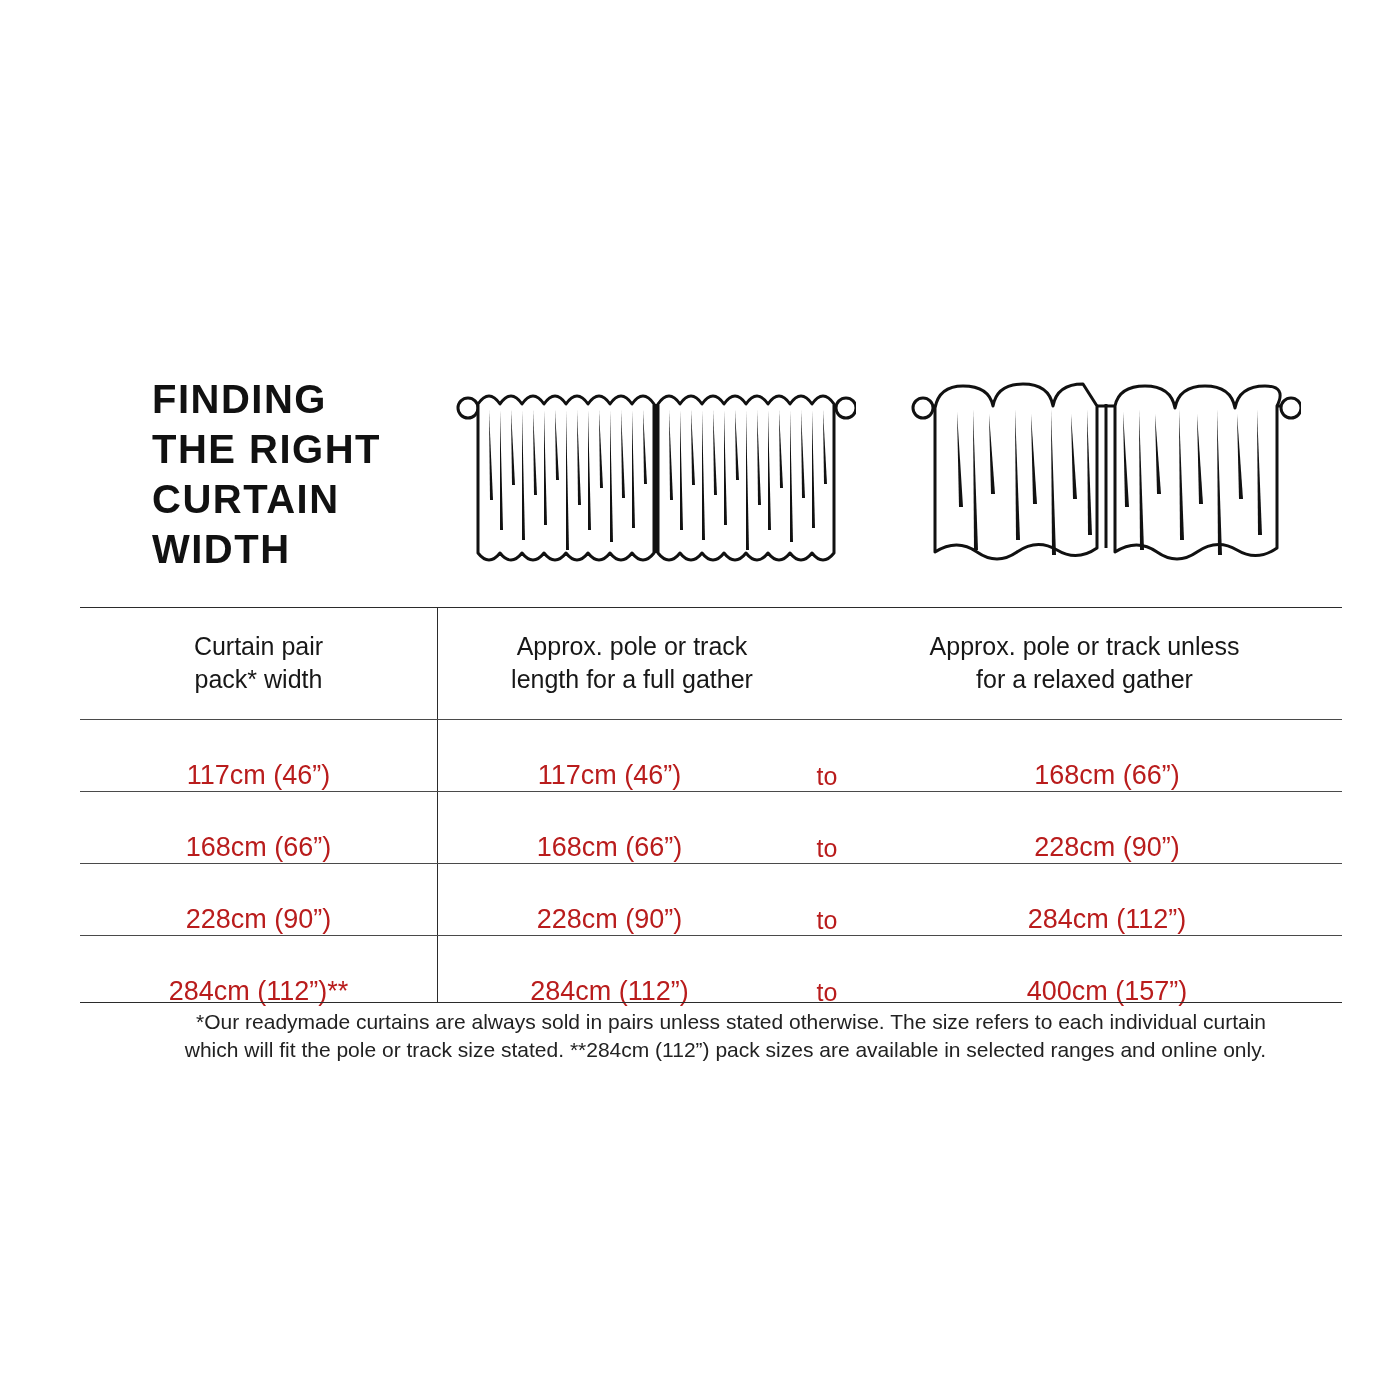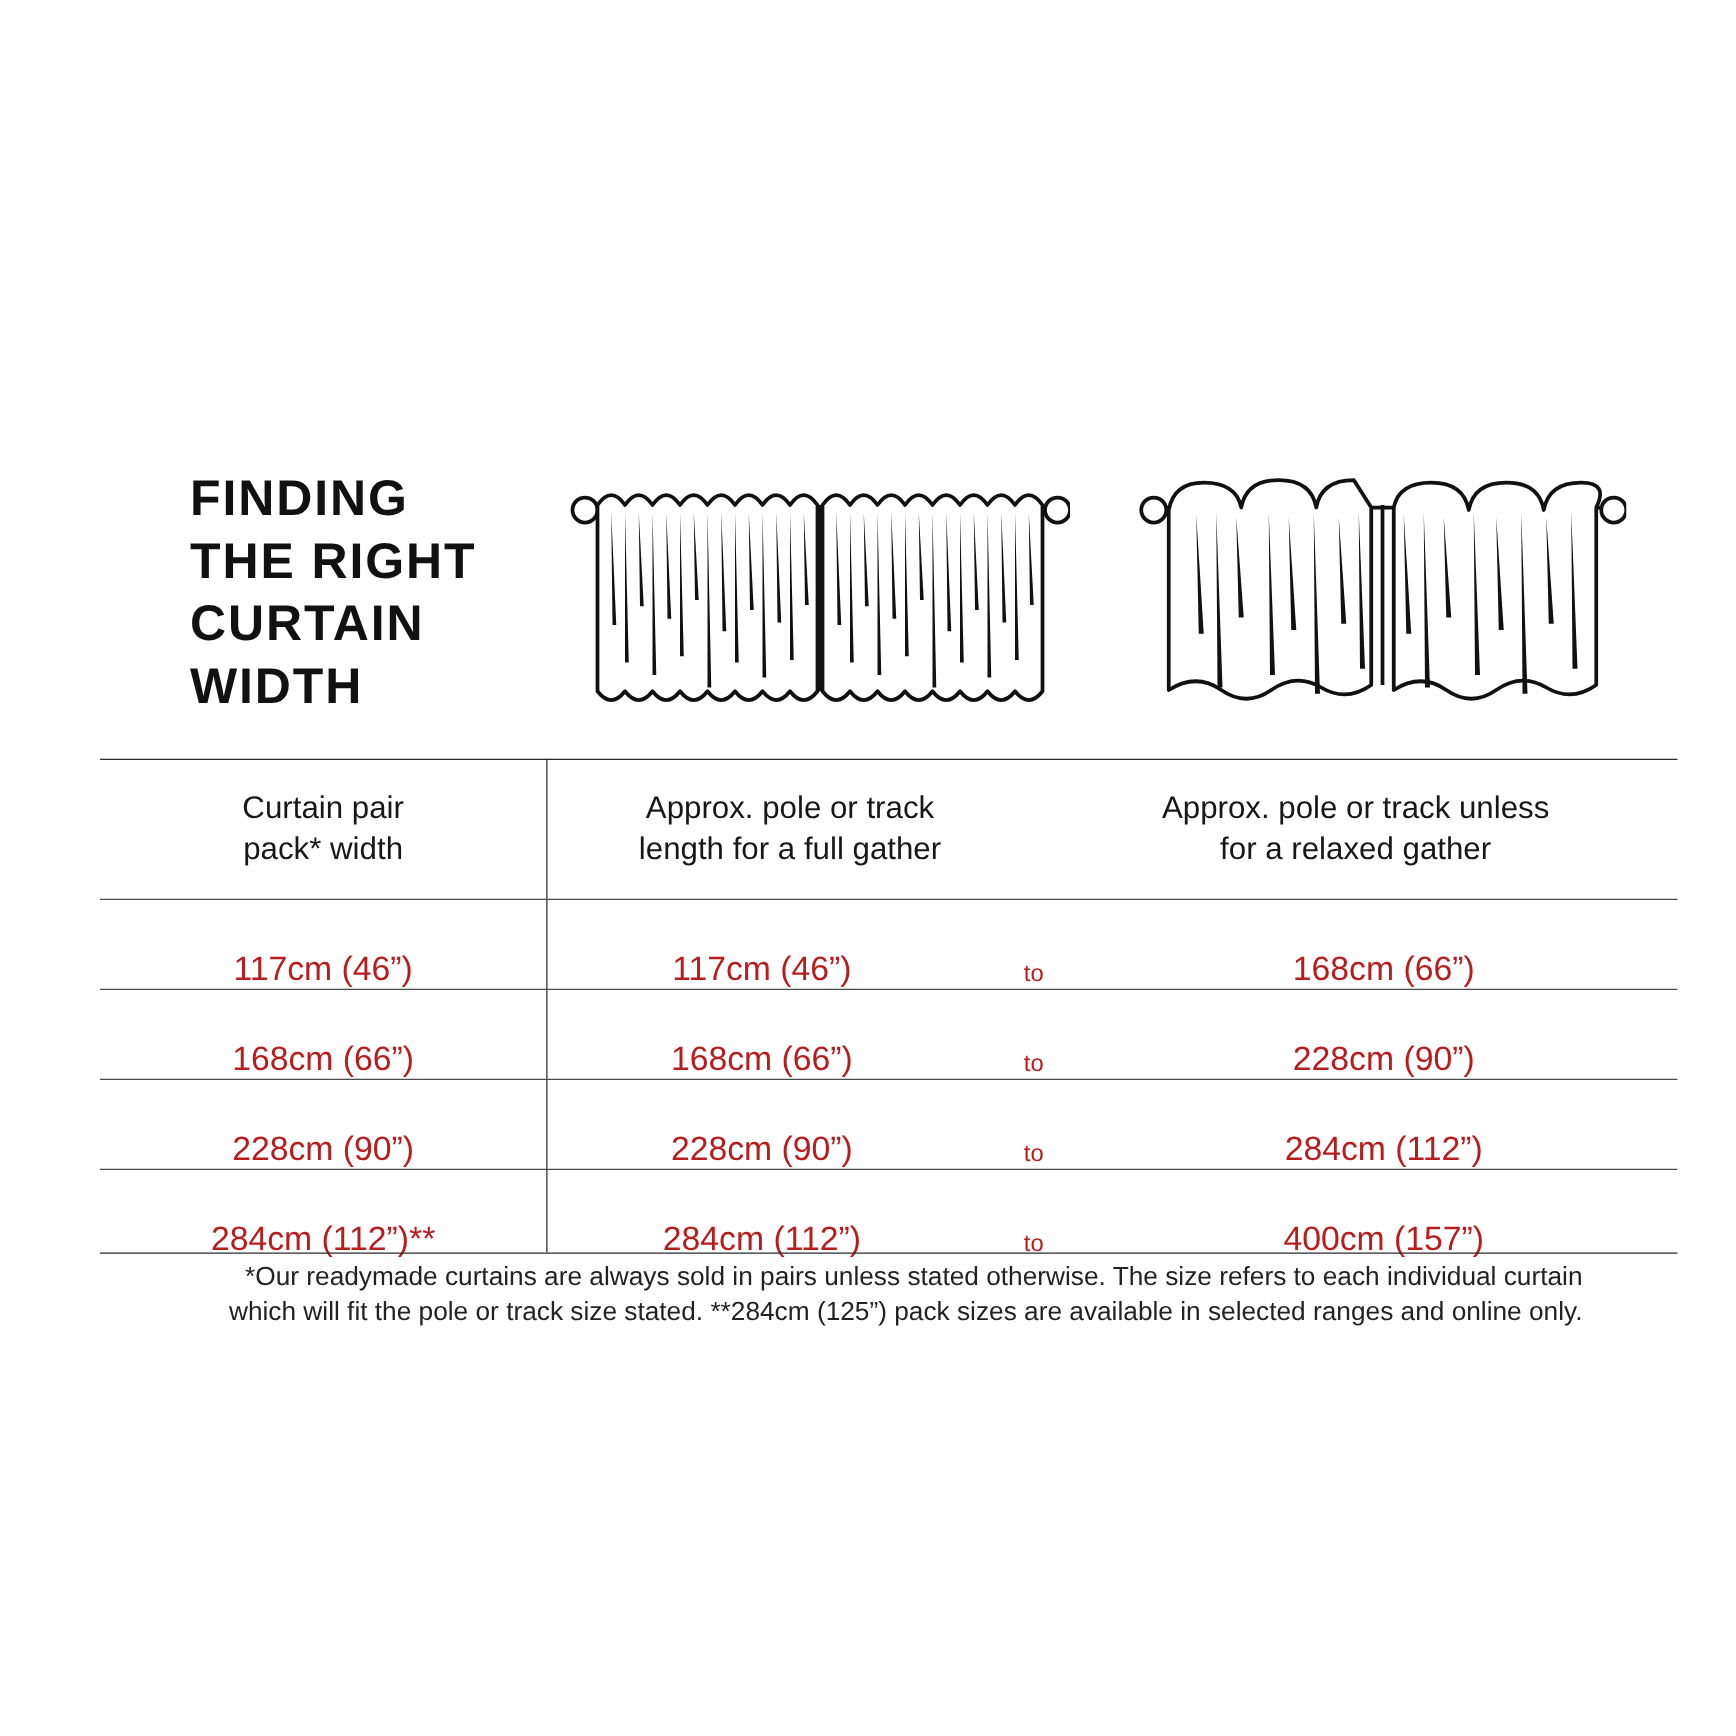--- a/index.html
+++ b/index.html
@@ -102,21 +102,21 @@
     width: 1262px;
     height: 71px;
     display: flex;
     align-items: flex-end;
     font-size: 27px;
     color: #b91c1c;
   }
   .cell { box-sizing: border-box; text-align: center; }
   .c-pack { width: 357px; }
   .c-full { width: 345px; }
-  .c-to   { width: 90px; font-size: 19px; }
+  .c-to   { width: 90px; font-size: 25px; }
   .c-rel  { width: 470px; }
 
   
   .footnote {
     position: absolute;
     left: 140px;
     top: 1008px;
     width: 1110px;
     text-align: right;
     font-size: 21px;
@@ -276,16 +276,16 @@
       <div class="cell c-full">284cm (112”)</div>
       <div class="cell c-to">to</div>
       <div class="cell c-rel">400cm (157”)</div>
     </div>
 
     <div class="rule" style="top:395px;"></div>
   </div>
 
   <div class="footnote">
     <span>*Our readymade curtains are always sold in pairs unless stated otherwise. The size refers to each individual curtain</span>
-    <span>which will fit the pole or track size stated. **284cm (125”) pack sizes are available in selected ranges and online only.</span>
+    <span>which will fit the pole or track size stated. **284cm (112”) pack sizes are available in selected ranges and online only.</span>
   </div>
 
 </div>
 
 </body></html>

